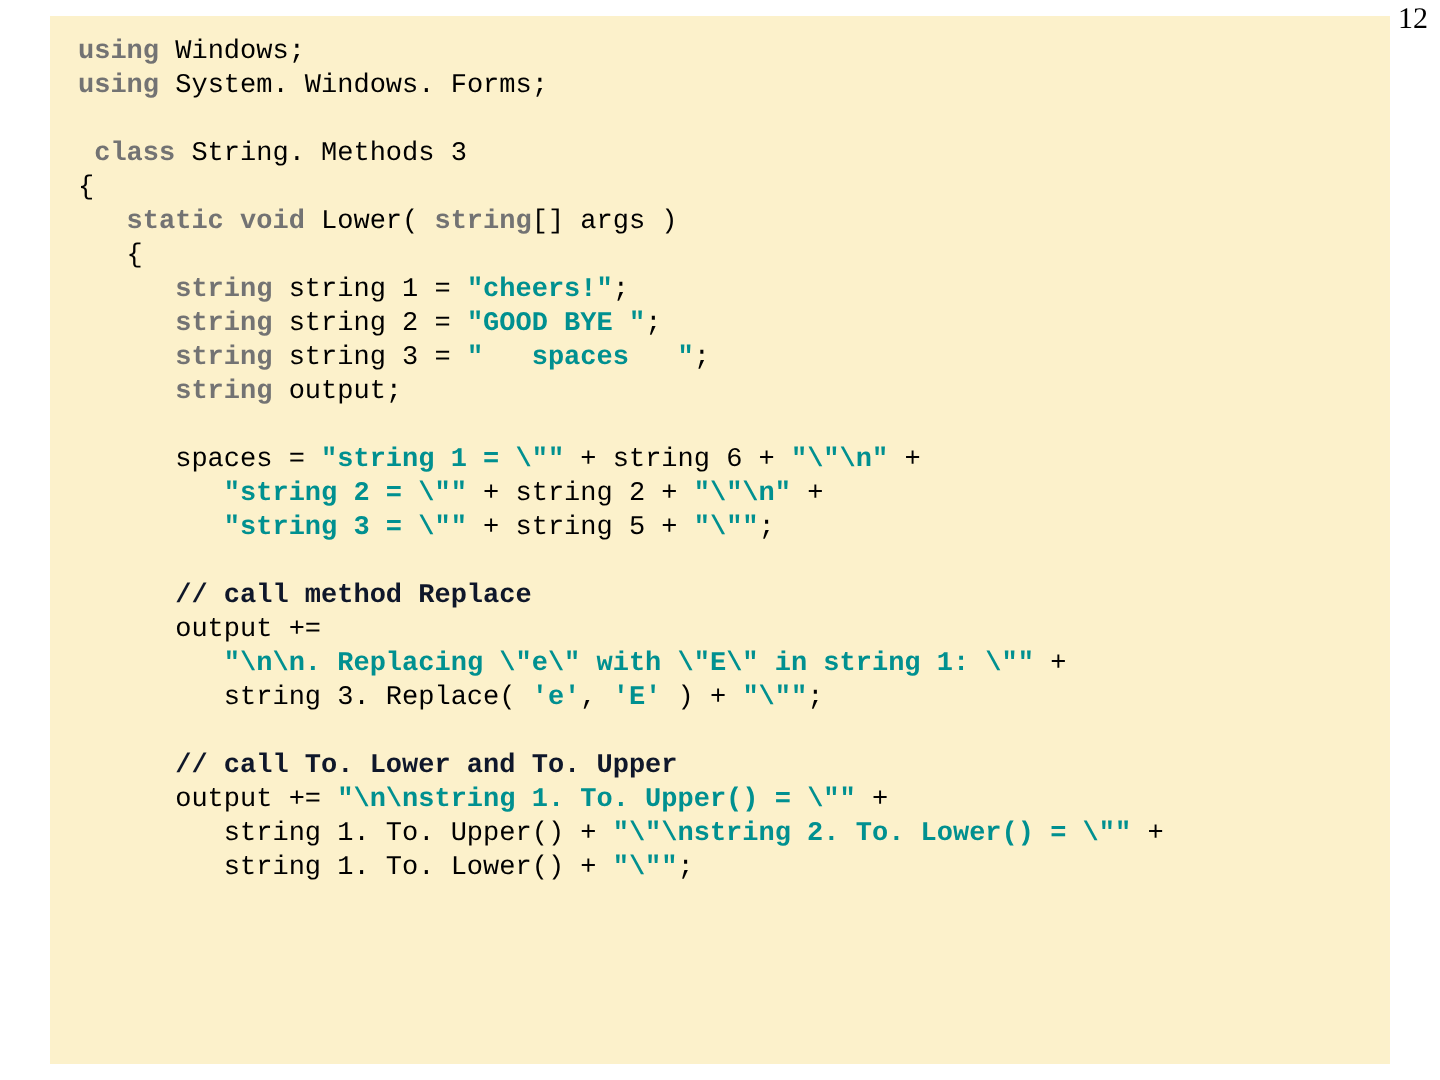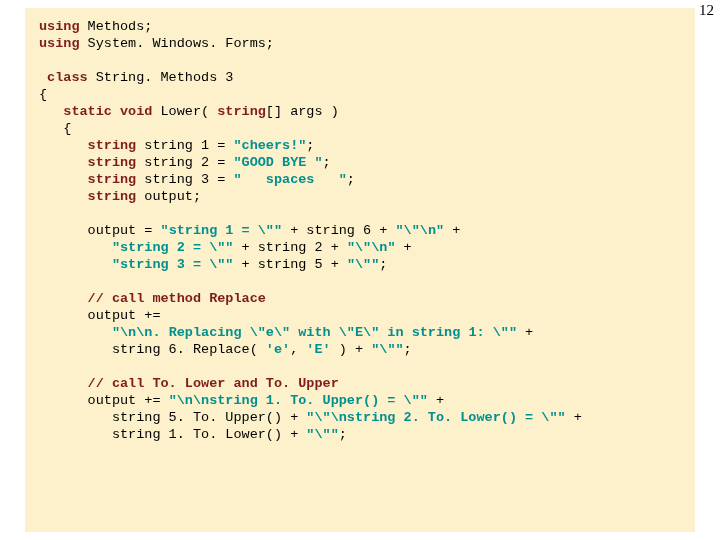--- a/index.html
+++ b/index.html
@@ -23,55 +23,55 @@
     height: 524px;
     background: #fcf1cb;
     box-sizing: border-box;
     padding: 10px 14px 10px 14px;
     font-family: "Courier New", Courier, monospace;
     font-size: 13.5px;
     line-height: 17px;
     color: #000000;
     white-space: pre;
   }
-  .kw   { color: #7f1d1d; font-weight: bold; }  
-  .comm { color: #7f1d1d; font-weight: bold; }  
+  .kw   { color: #737373; font-weight: bold; }  
+  .comm { color: #0f172a; font-weight: bold; }  
   .str  { color: #009090; font-weight: bold; }  
   .page-num {
     position: absolute;
     top: 2px;
     right: 6px;
     font-family: "Times New Roman", Times, serif;
     font-size: 15px;
     color: #000000;
   }
 </style>
 </head>
 <body>
 
 <div class="page">
   <div class="page-num">12</div>
-  <div class="code-block"><span class="kw">using</span><span> Methods;</span>
+  <div class="code-block"><span class="kw">using</span><span> Windows;</span>
 <span class="kw">using</span><span> System. Windows. Forms;</span>
 <span></span>
 <span class="kw"> class</span><span> String. Methods 3</span>
 <span>{</span>
 <span class="kw">   static void</span><span> Lower( </span><span class="kw">string</span><span>[] args )</span>
 <span>   {</span>
 <span class="kw">      string</span><span> string 1 = </span><span class="str">"cheers!"</span><span>;</span>
 <span class="kw">      string</span><span> string 2 = </span><span class="str">"GOOD BYE "</span><span>;</span>
 <span class="kw">      string</span><span> string 3 = </span><span class="str">"   spaces   "</span><span>;</span>
 <span class="kw">      string</span><span> output;</span>
 <span></span>
-<span>      output = </span><span class="str">"string 1 = \""</span><span> + string 6 + </span><span class="str">"\"\n"</span><span> +</span>
+<span>      spaces = </span><span class="str">"string 1 = \""</span><span> + string 6 + </span><span class="str">"\"\n"</span><span> +</span>
 <span>         </span><span class="str">"string 2 = \""</span><span> + string 2 + </span><span class="str">"\"\n"</span><span> +</span>
 <span>         </span><span class="str">"string 3 = \""</span><span> + string 5 + </span><span class="str">"\""</span><span>;</span>
 <span></span>
 <span class="comm">      // call method Replace</span>
 <span>      output +=</span>
 <span>         </span><span class="str">"\n\n. Replacing \"e\" with \"E\" in string 1: \""</span><span> +</span>
-<span>         string 6. Replace( </span><span class="str">'e'</span><span>, </span><span class="str">'E'</span><span> ) + </span><span class="str">"\""</span><span>;</span>
+<span>         string 3. Replace( </span><span class="str">'e'</span><span>, </span><span class="str">'E'</span><span> ) + </span><span class="str">"\""</span><span>;</span>
 <span></span>
 <span class="comm">      // call To. Lower and To. Upper</span>
 <span>      output += </span><span class="str">"\n\nstring 1. To. Upper() = \""</span><span> +</span>
-<span>         string 5. To. Upper() + </span><span class="str">"\"\nstring 2. To. Lower() = \""</span><span> +</span>
+<span>         string 1. To. Upper() + </span><span class="str">"\"\nstring 2. To. Lower() = \""</span><span> +</span>
 <span>         string 1. To. Lower() + </span><span class="str">"\""</span><span>;</span></div>
 </div>
 
 </body></html>

